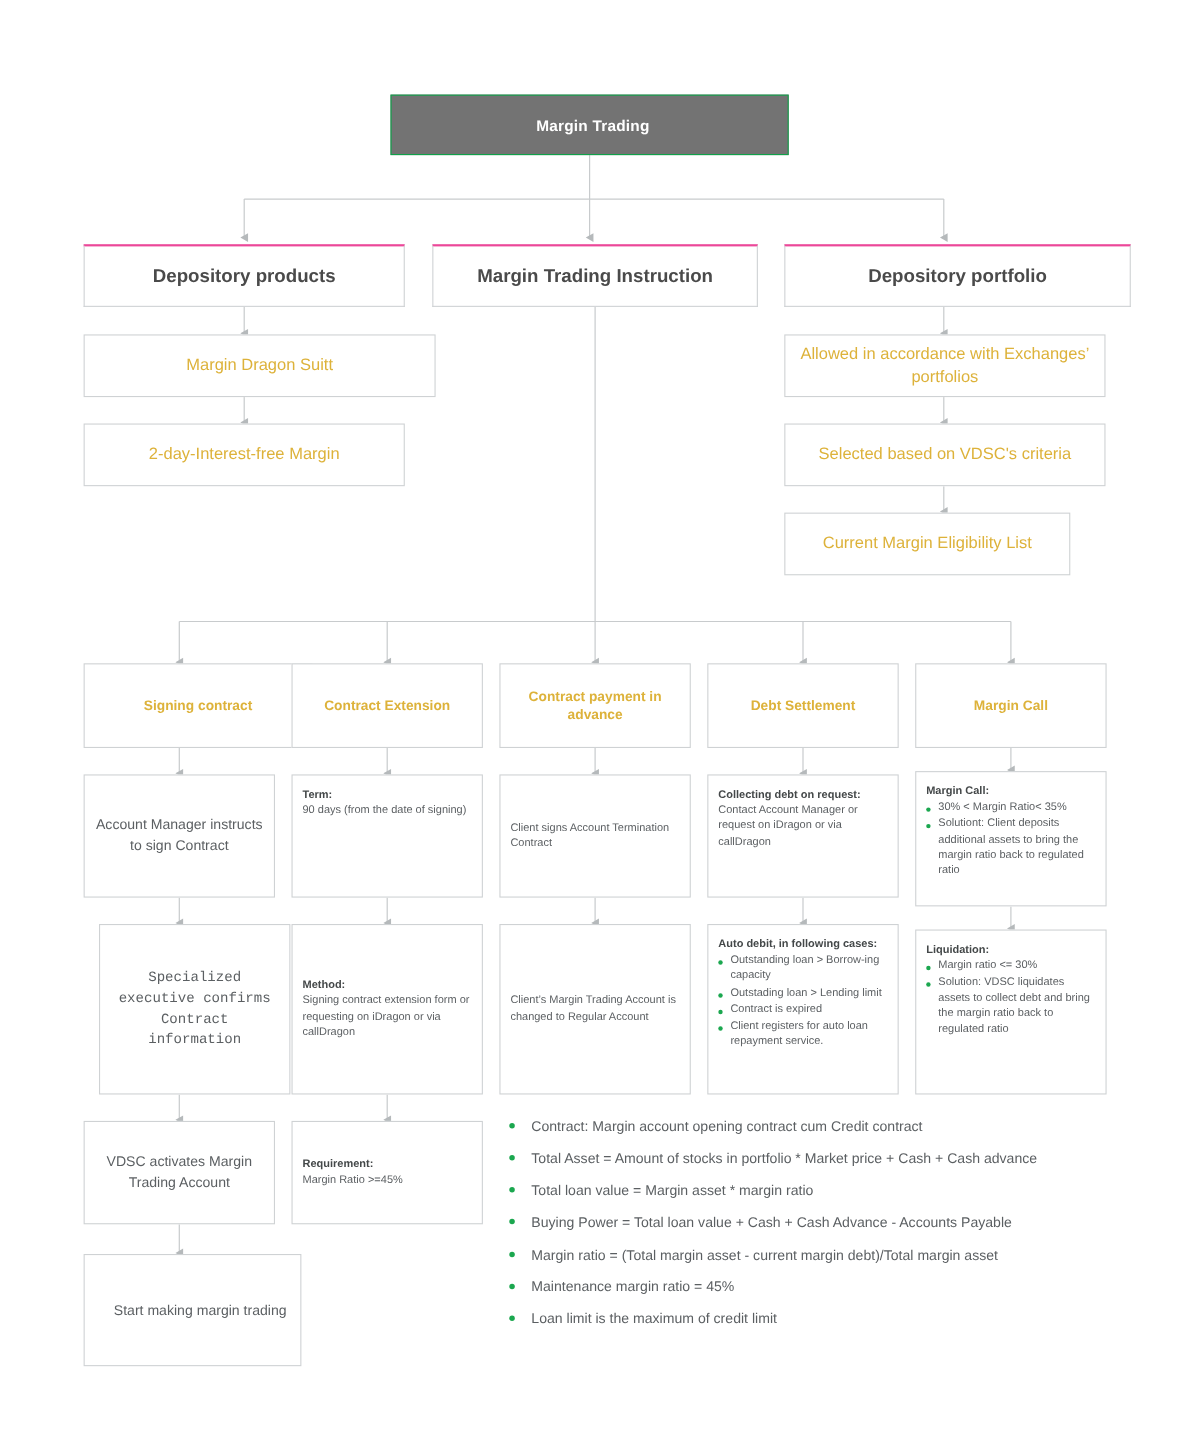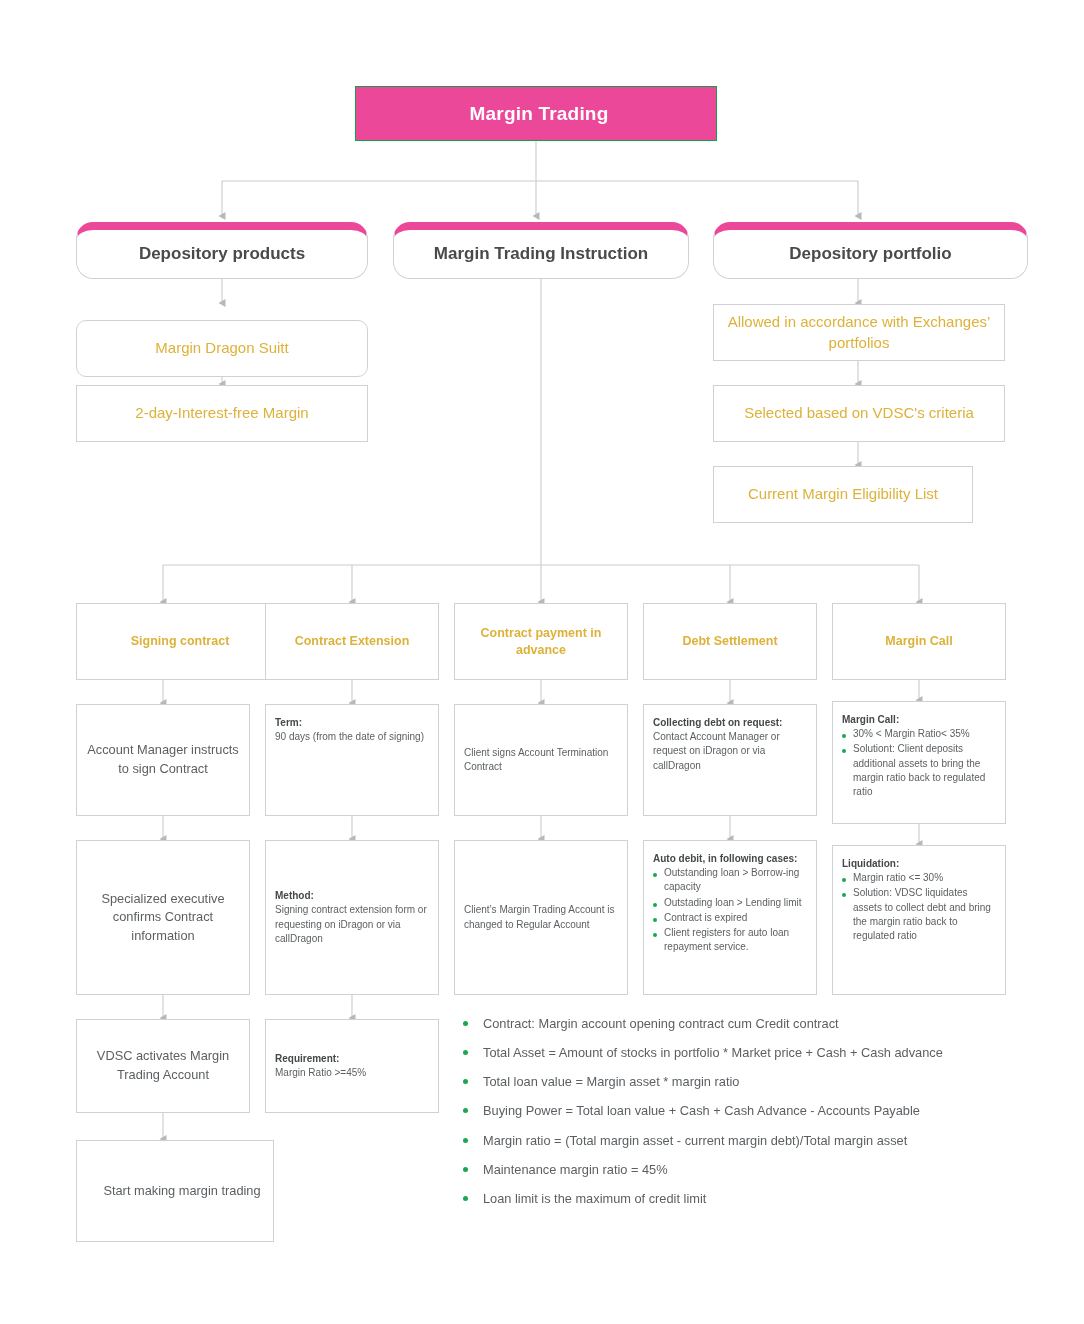--- a/index.html
+++ b/index.html
@@ -28,36 +28,35 @@
     background: #ffffff;
     display: flex;
     align-items: center;
     justify-content: center;
     text-align: center;
     padding: 8px 10px;
   }
 
   
   .root {
-    background: #ec4899;
+    background: #737373;
     border: 1px solid #10a14a;
     color: #ffffff;
-    font-size: 19px;
+    font-size: 14px;
     font-weight: bold;
     letter-spacing: .2px;
     padding-left: 16px;
   }
 
   
   .section-head {
-    border-top: 8px solid #ec4899;
+    border-top: 2px solid #ec4899;
     color: #4a4a4a;
     font-size: 17px;
     font-weight: bold;
-    border-radius: 17px;
   }
 
   
   .gold {
     color: #ddb23a;
     font-size: 15px;
     line-height: 1.35;
   }
   .gold-sm {
     color: #ddb23a;
@@ -197,21 +196,21 @@
   </div>
 
   <div class="node section-head" style="left:393px; top:222px; width:296px; height:57px;">
     <span>Margin Trading Instruction</span>
   </div>
 
   <div class="node section-head" style="left:713px; top:222px; width:315px; height:57px;">
     <span>Depository portfolio</span>
   </div>
 
-  <div class="node gold" style="left:76px; top:320px; width:292px; height:57px;border-radius:10px;">
+  <div class="node gold" style="left:76px; top:304px; width:320px; height:57px;">
     <span>Margin Dragon Suitt</span>
   </div>
 
   <div class="node gold" style="left:76px; top:385px; width:292px; height:57px;">
     <span>2-day-Interest-free Margin</span>
   </div>
 
   <div class="node gold" style="left:713px; top:304px; width:292px; height:57px;">
     <span>Allowed in accordance with Exchanges’ portfolios</span>
   </div>
@@ -241,21 +240,21 @@
   </div>
 
   <div class="node gold-sm" style="left:832px; top:603px; width:174px; height:77px;">
     <span>Margin Call</span>
   </div>
 
   <div class="node plain" style="left:76px; top:704px; width:174px; height:112px;">
     <span>Account Manager instructs to sign Contract</span>
   </div>
 
-  <div class="node plain" style="left:76px; top:840px; width:174px; height:155px;">
+  <div class="node plain" style="left:90px; top:840px; width:174px; height:155px;font-family:Liberation Mono, monospace;">
     <span>Specialized executive confirms Contract information</span>
   </div>
 
   <div class="node plain" style="left:76px; top:1019px; width:174px; height:94px;">
     <span>VDSC activates Margin Trading Account</span>
   </div>
 
   <div class="node plain" style="left:76px; top:1140px; width:198px; height:102px;padding-left:24px;">
     <span>Start making margin trading</span>
   </div>

